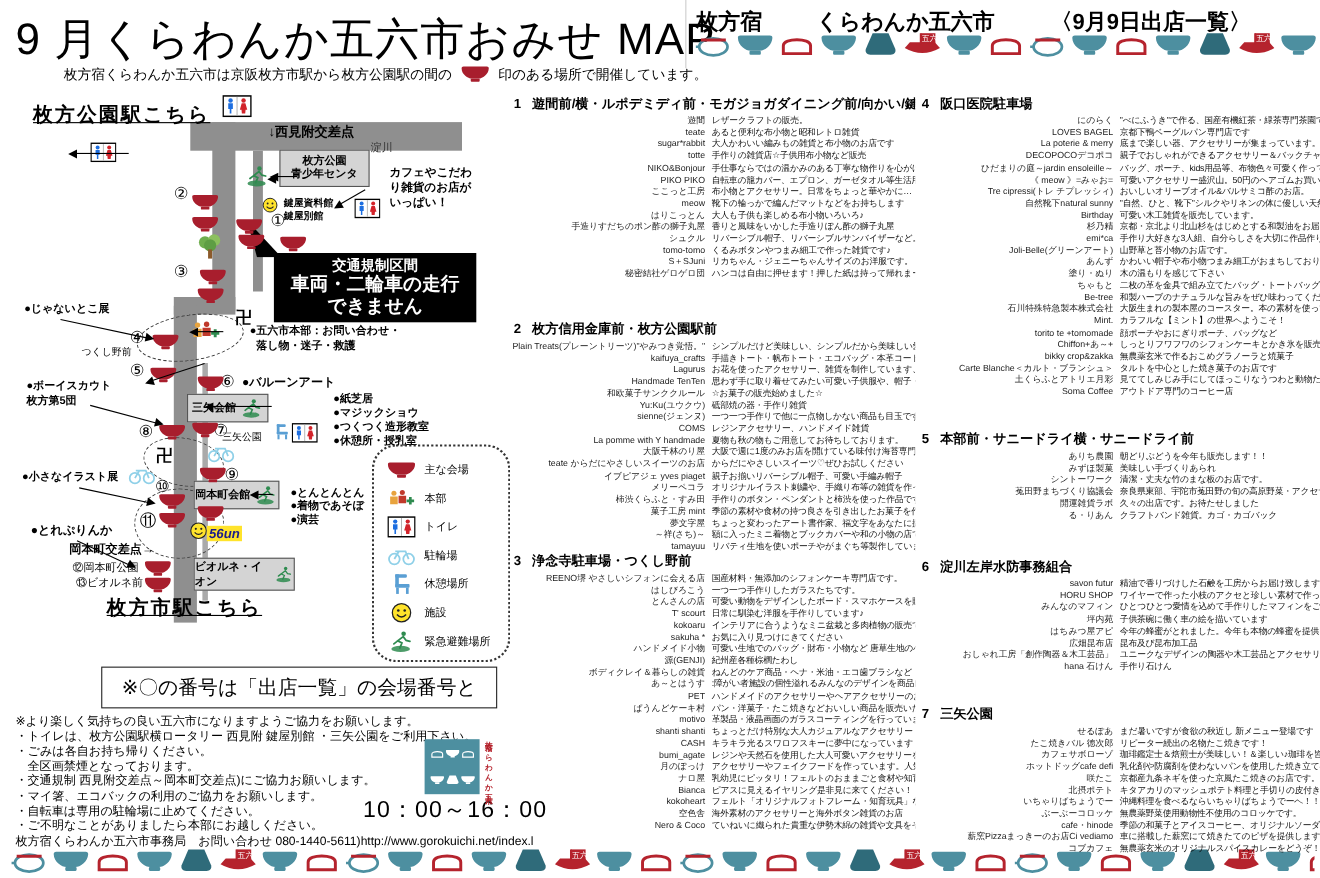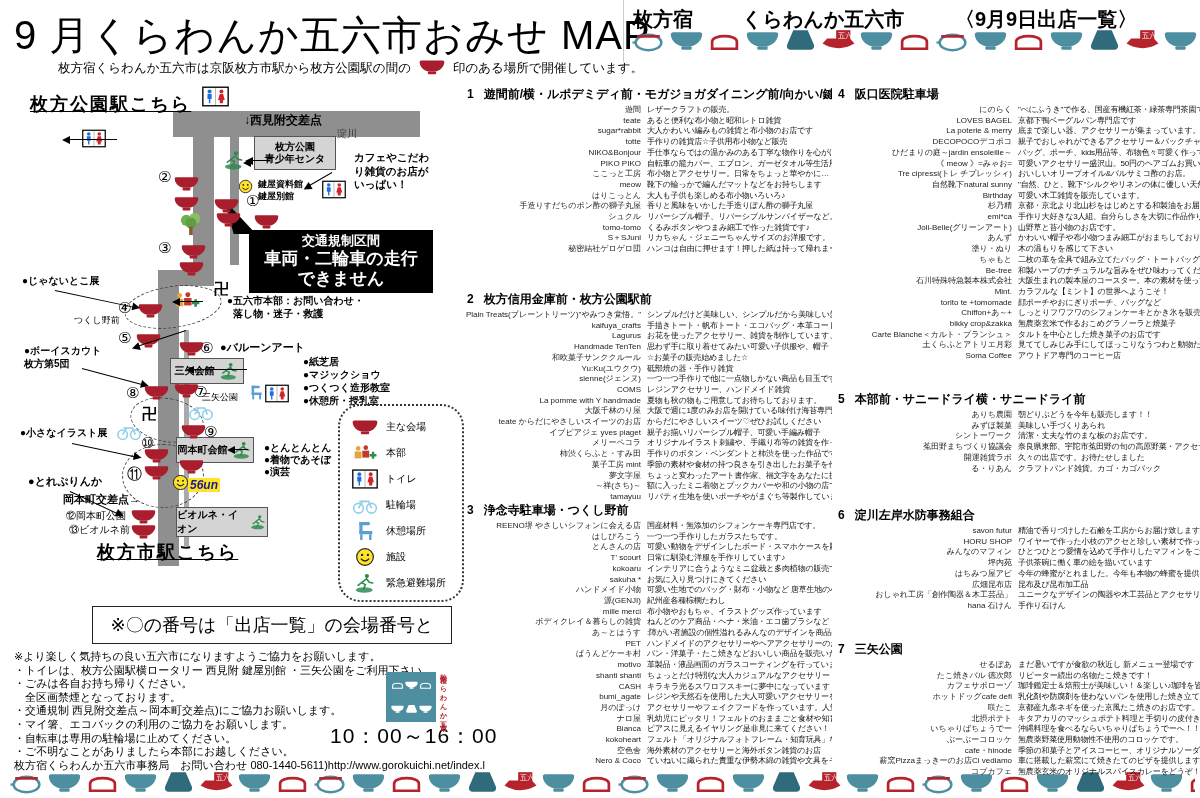--- a/index.html
+++ b/index.html
@@ -803,24 +803,20 @@
       </div>
       <div class="lrow">
         <span class="shop">ハンドメイド小物</span>
         <span class="desc">可愛い生地でのバッグ・財布・小物など 唐草生地の小物など</span>
       </div>
       <div class="lrow">
         <span class="shop">源(GENJI)</span>
         <span class="desc">紀州産各種棕櫚たわし</span>
       </div>
       <div class="lrow">
-        <span class="shop">mille merci</span>
-        <span class="desc">布小物やおもちゃ、イラストグッズ作っています</span>
-      </div>
-      <div class="lrow">
         <span class="shop">ボディクレイ＆暮らしの雑貨</span>
         <span class="desc">ねんどのケア商品・ヘナ・米油・エコ歯ブラシなど</span>
       </div>
       <div class="lrow">
         <span class="shop">あ～とはうす</span>
         <span class="desc">:障がい者施設の個性溢れるみんなのデザインを商品にしました。</span>
       </div>
       <div class="lrow">
         <span class="shop">PET</span>
         <span class="desc">ハンドメイドのアクセサリーやヘアアクセサリーのお店です。</span>

